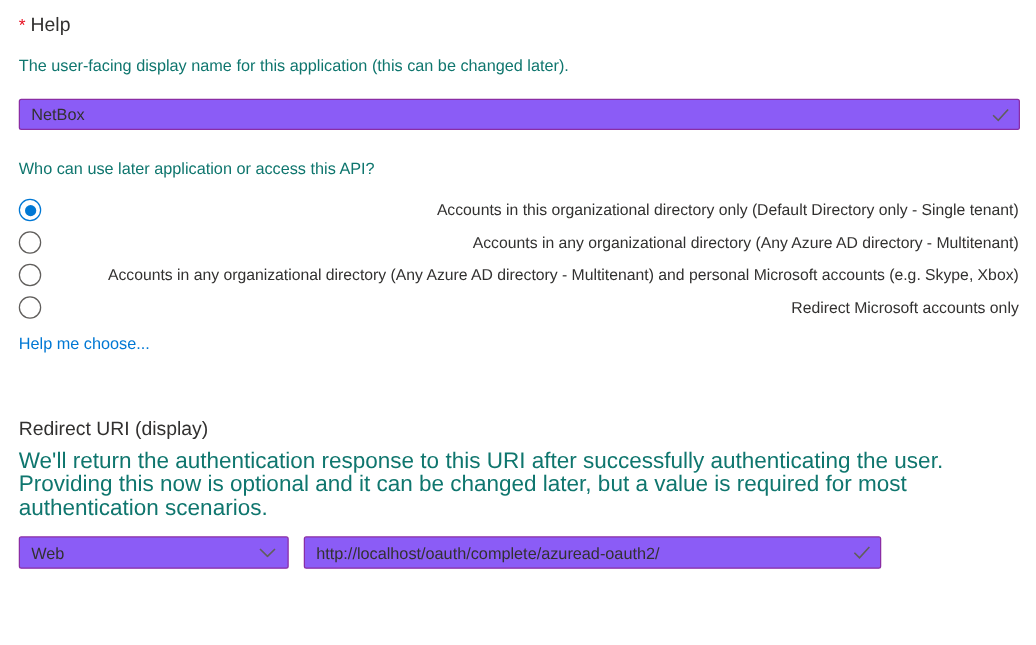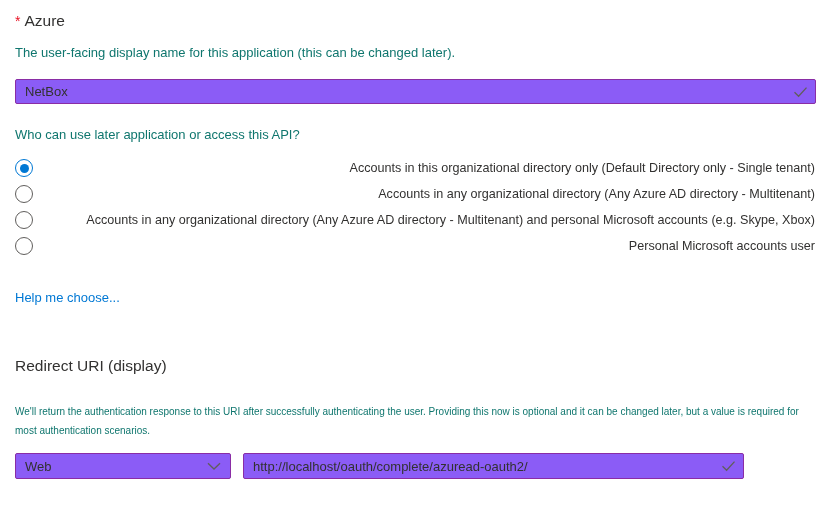--- a/index.html
+++ b/index.html
@@ -68,49 +68,49 @@
   .radio-row.selected .radio .dot { display: block; }
   .radio-label {
     margin-left: 9px;
     font-size: 12.6px;
     color: #323130;
     white-space: nowrap;
   }
 
   .help-link {
     display: inline-block;
-    margin-top: 31px;
+    margin-top: 8px;
     font-size: 13px;
     color: #0078d4;
     text-decoration: none;
     cursor: pointer;
     text-align: center;
   }
 
   
   .ruri-title { margin-top: 50px; }
-  .ruri-desc { margin-top: 27px; max-width: 800px; font-size: 10px; line-height: 19px; }
+  .ruri-desc { margin-top: 6px; max-width: 800px; font-size: 18px; line-height: 19px; }
   .ruri-row { margin-top: 13px; display: flex; align-items: center; }
   .select-wrap { position: relative; width: 216px; height: 26px; }
   .select-wrap .fluent-input { padding-right: 30px; cursor: pointer; }
   .chevron-icon {
     position: absolute; right: 10px; top: 50%; transform: translateY(-50%);
     width: 14px; height: 8px; pointer-events: none;
   }
-  .uri-wrap { position: relative; width: 501px; height: 26px; margin-left: 12px; }
+  .uri-wrap { position: relative; width: 462px; height: 26px; margin-left: 12px; }
 </style>
 </head>
 <body>
 
 <div class="container">
 
   
   <div class="name-title-row">
     <span class="req-marker">*</span>
-    <span class="section-title">Azure</span>
+    <span class="section-title">Help</span>
   </div>
   <div class="desc name-desc">The user-facing display name for this application (this can be changed later).</div>
   <div class="input-wrap">
     <input class="fluent-input" type="text" value="NetBox" style="">
     <svg class="check-icon" viewBox="0 0 15 12">
       <path d="M1.5 6.2 L5.6 10.3 L13.5 1.6" stroke="#605e5c" stroke-width="1.3" fill="none"></path>
     </svg>
   </div>
 
   
@@ -126,21 +126,21 @@
     <div class="radio-row">
       <span class="radio"></span>
       <span class="radio-label">Accounts in any organizational directory (Any Azure AD directory - Multitenant)</span>
     </div>
     <div class="radio-row">
       <span class="radio"></span>
       <span class="radio-label">Accounts in any organizational directory (Any Azure AD directory - Multitenant) and personal Microsoft accounts (e.g. Skype, Xbox)</span>
     </div>
     <div class="radio-row">
       <span class="radio"></span>
-      <span class="radio-label">Personal Microsoft accounts user</span>
+      <span class="radio-label">Redirect Microsoft accounts only</span>
     </div>
   </div>
 
   <a class="help-link">Help me choose...</a>
 
   
   <div class="section-title ruri-title">Redirect URI (display)</div>
   <div class="desc ruri-desc">We'll return the authentication response to this URI after successfully authenticating the user. Providing this now is optional and it can be changed later, but a value is required for most authentication scenarios.</div>
 
   <div class="ruri-row">

